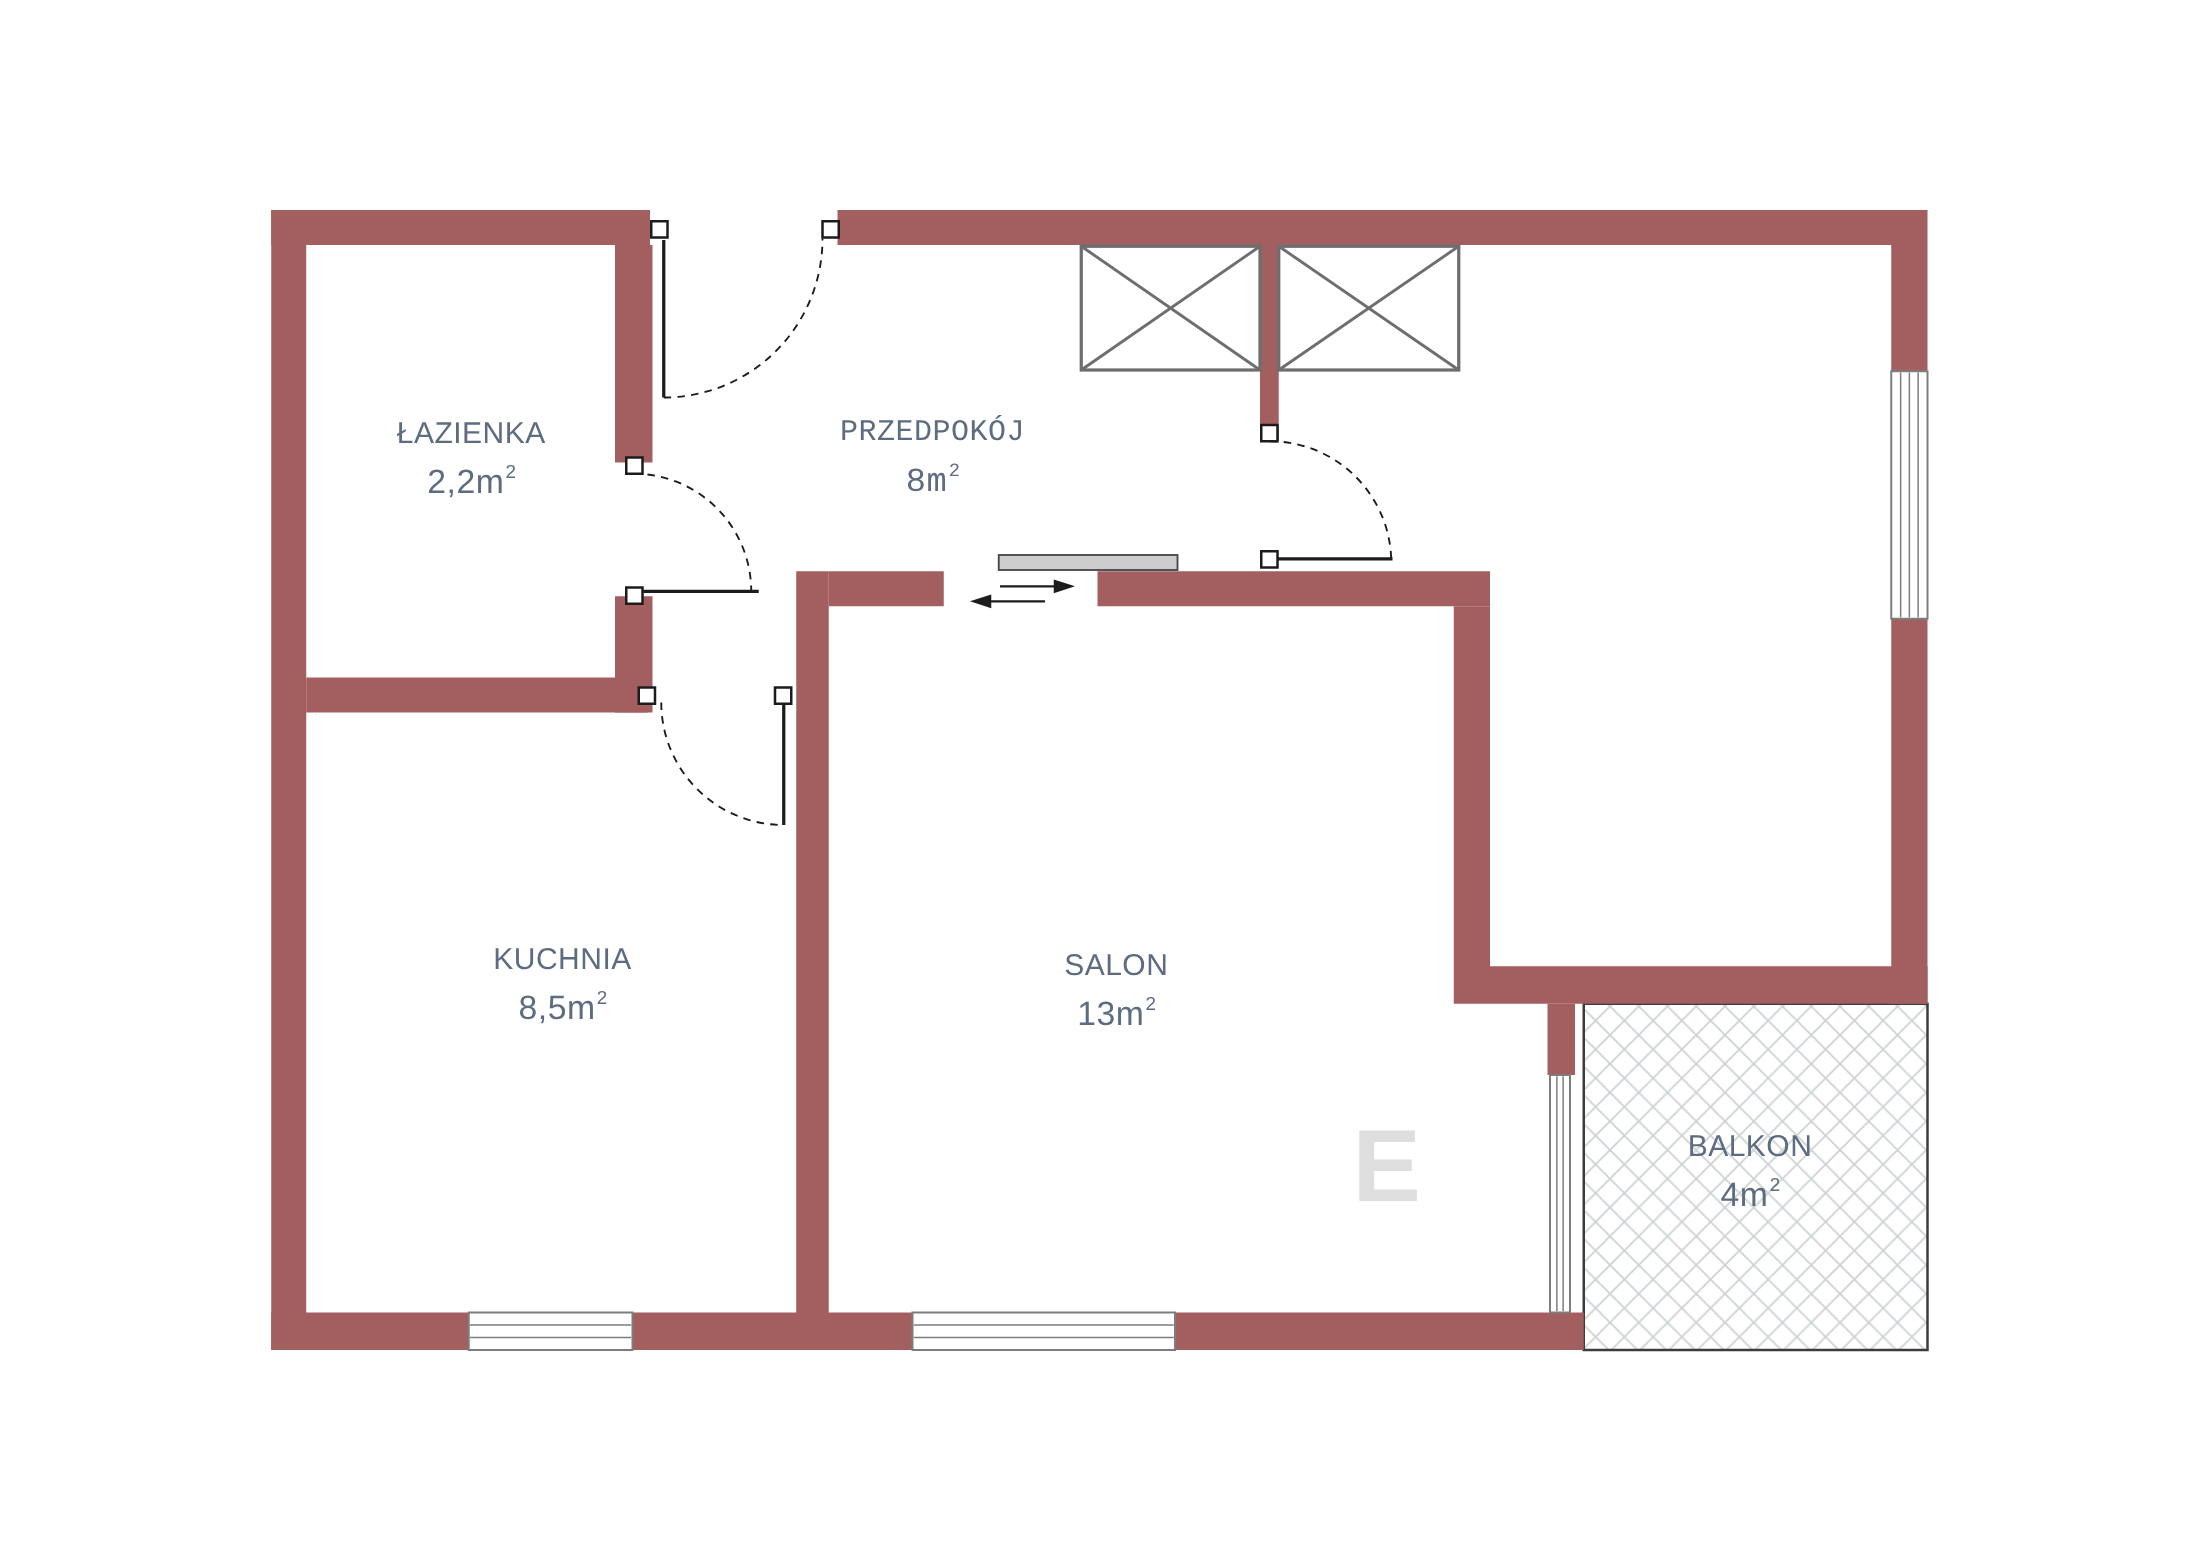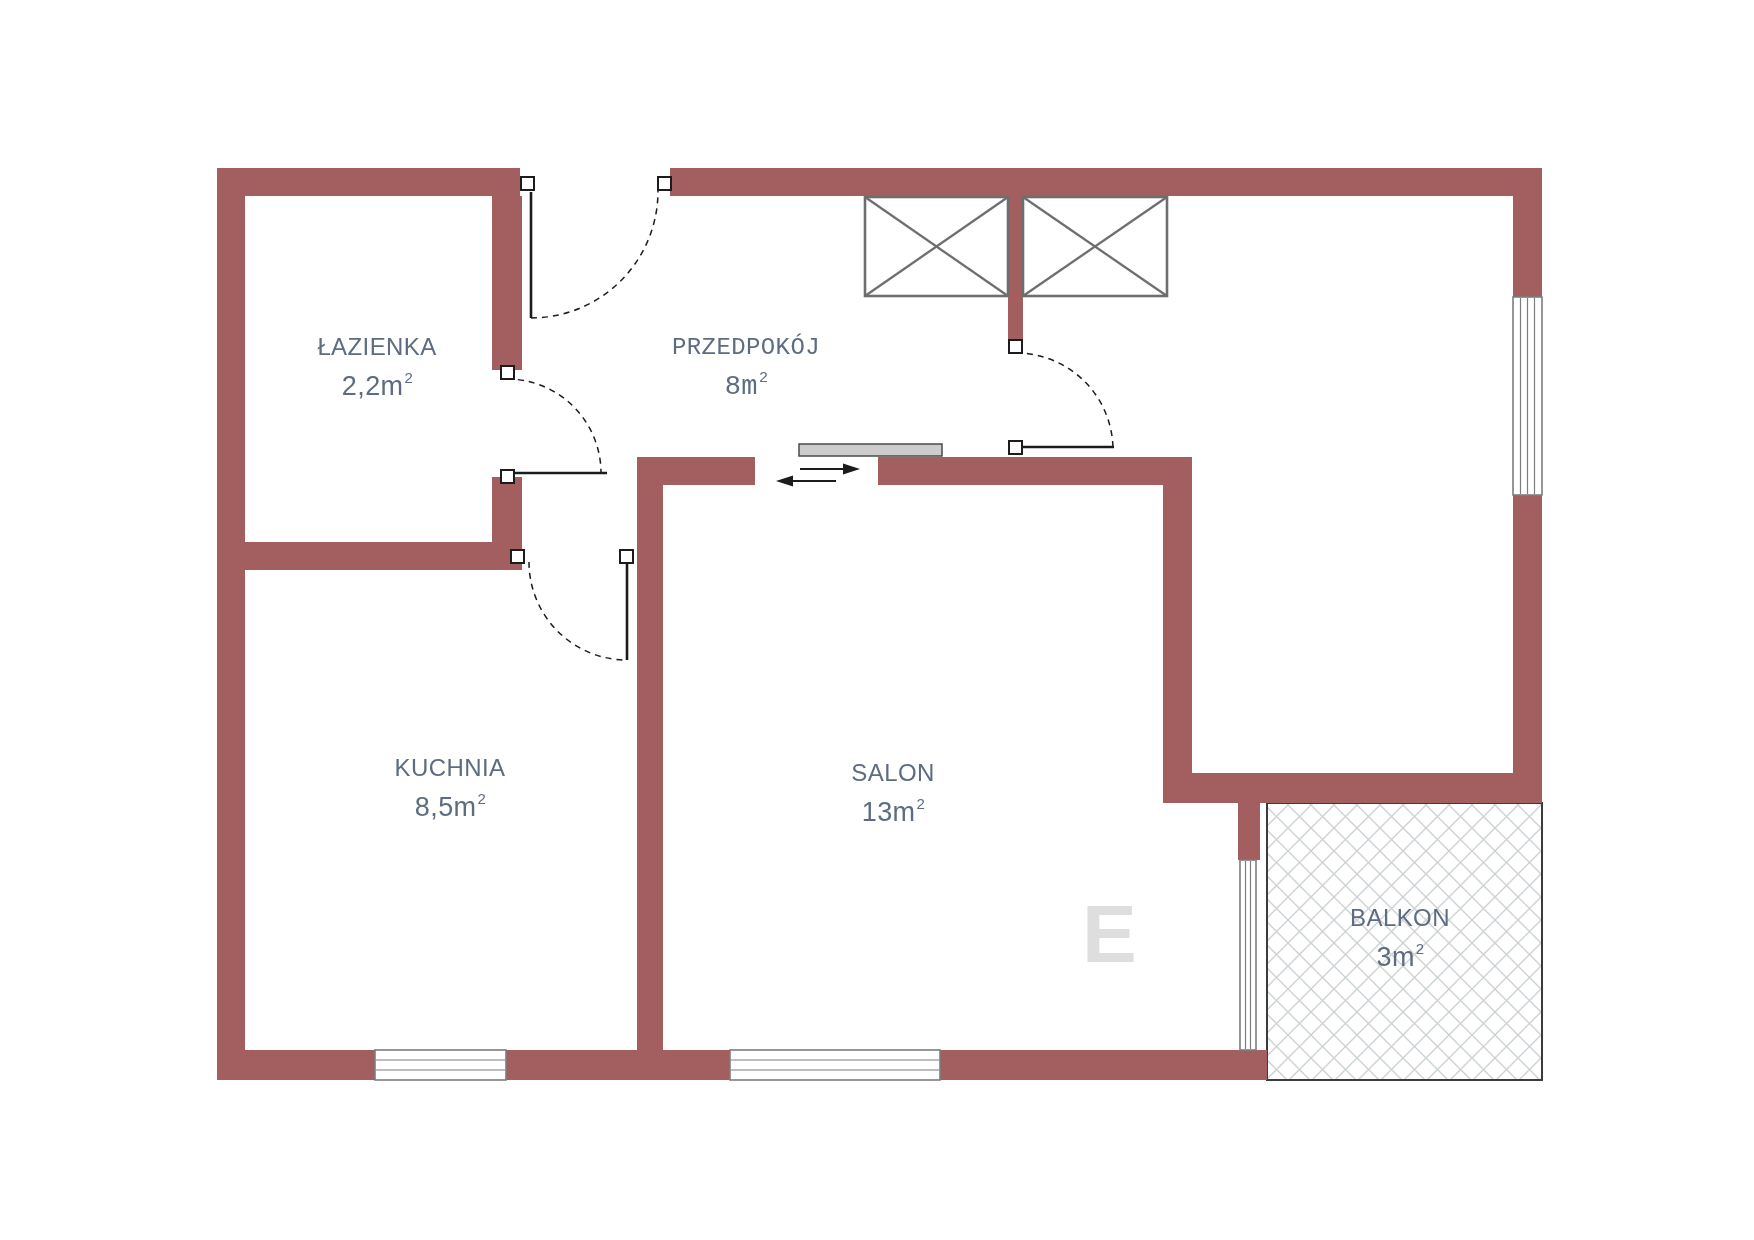--- a/index.html
+++ b/index.html
@@ -175,16 +175,16 @@
     <div class="room-area"><span>8,5m</span><sup>2</sup></div>
   </div>
 
   <div class="room-label" style="left:893px;top:792px;">
     <div class="room-name">SALON</div>
     <div class="room-area"><span>13m</span><sup>2</sup></div>
   </div>
 
   <div class="room-label" style="left:1400px;top:937px;">
     <div class="room-name">BALKON</div>
-    <div class="room-area"><span>3m</span><sup>2</sup></div>
+    <div class="room-area"><span>4m</span><sup>2</sup></div>
   </div>
 
 </div>
 
 </body></html>

